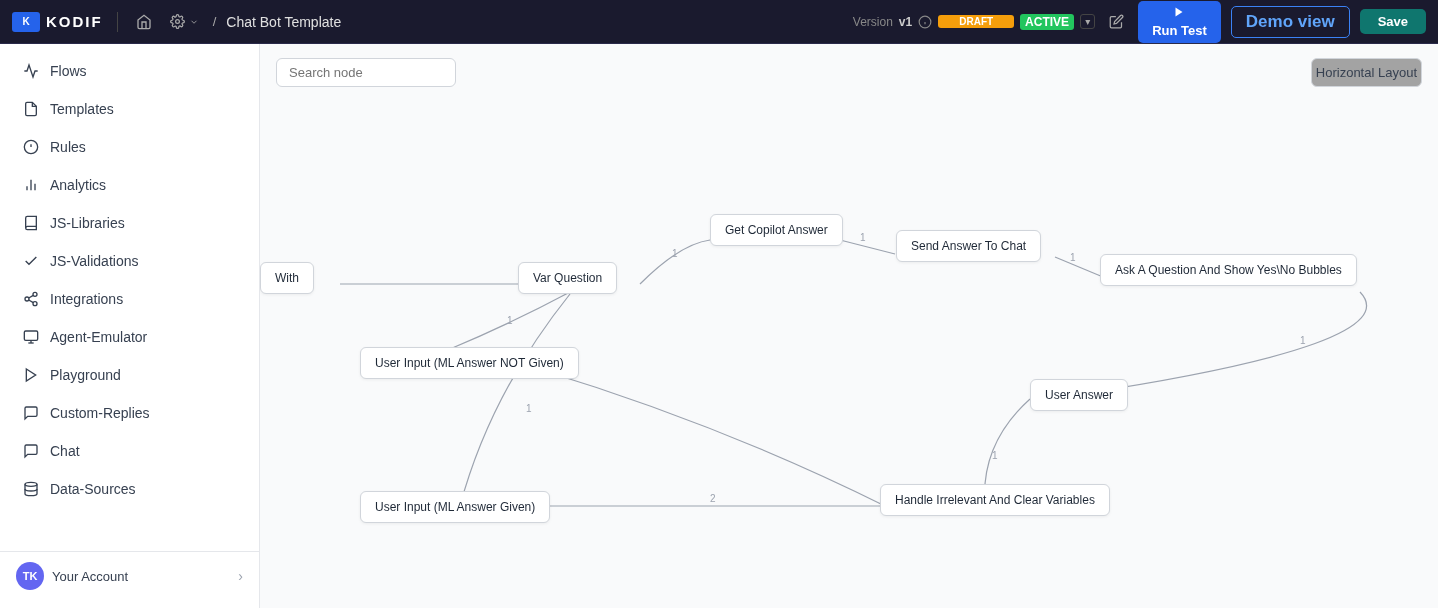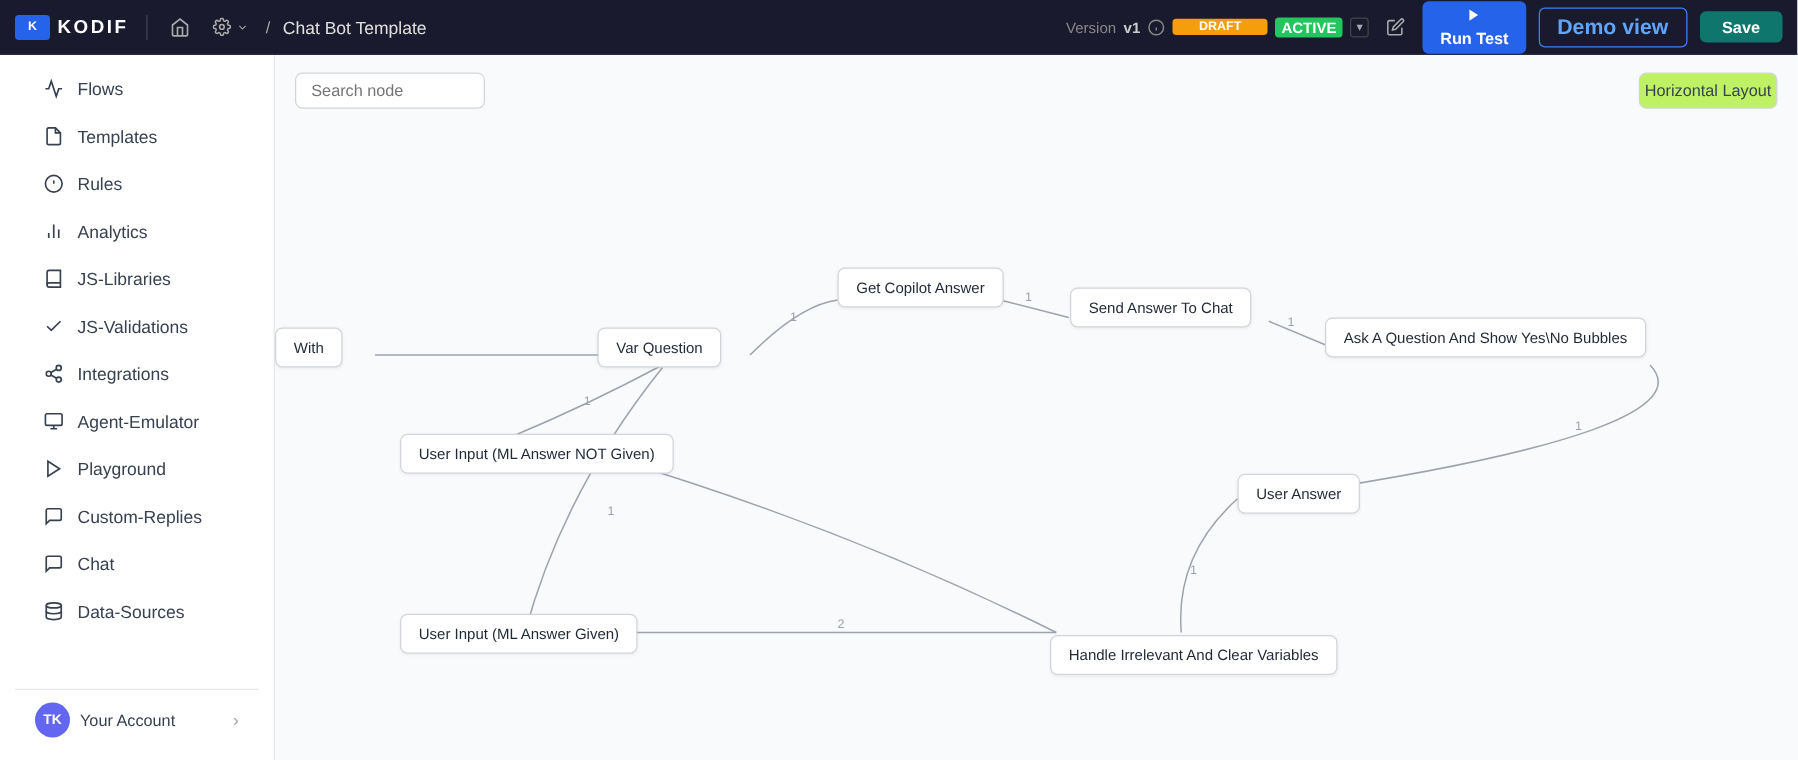--- a/index.html
+++ b/index.html
@@ -74,23 +74,23 @@
       padding: 5px 18px; border-radius: 5px; font-size: 13px; font-weight: 600;
     }
 
     
     .main-layout {
       display: flex; flex: 1; overflow: hidden;
     }
 
     
     .sidebar {
-      width: 220px; background: #fff; border-right: 1px solid #e5e7eb;
+      width: 260px; background: #fff; border-right: 1px solid #e5e7eb;
       display: flex; flex-direction: column; flex-shrink: 0;
-      padding: 8px 12px;
+      padding: 8px 0;
     }
     .sidebar-item {
       display: flex; align-items: center; gap: 10px;
       padding: 9px 16px; cursor: pointer; color: #374151; font-size: 14px;
       border-radius: 6px; margin: 1px 6px;
     }
     .sidebar-icon { width: 18px; height: 18px; display: flex; align-items: center; justify-content: center; flex-shrink: 0; }
     .sidebar-spacer { flex: 1; }
     .sidebar-footer {
       border-top: 1px solid #e5e7eb; padding: 10px 16px;
@@ -107,26 +107,26 @@
     
     .canvas-area {
       flex: 1; position: relative; background: #f9fafb; overflow: hidden;
     }
     .canvas-toolbar {
       position: absolute; top: 14px; left: 0; right: 0;
       display: flex; align-items: center; padding: 0 16px; gap: 10px; z-index: 10;
     }
     .search-node-input {
       border: 1px solid #d1d5db; border-radius: 6px; padding: 6px 12px;
-      font-size: 13px; color: #374151; background: white; width: 152px;
+      font-size: 13px; color: #374151; background: white; width: 180px;
       outline: none;
     }
     .canvas-toolbar-spacer { flex: 1; }
     .layout-btn {
-      background: #bef264; border: 1px solid #d1d5db; border-radius: 6px;
+      background: #a3a3a3; border: 1px solid #d1d5db; border-radius: 6px;
       padding: 6px 4px; font-size: 13px; color: #374151; cursor: pointer;
     }
 
     
     .node {
       position: absolute;
       background: white;
       border: 1px solid #d1d5db;
       border-radius: 6px;
       padding: 8px 14px;
@@ -397,19 +397,19 @@
     </div>
 
     <div class="node" style="left:770px; top:335px;">
       <span>User Answer</span>
     </div>
 
     <div class="node" style="left:100px; top:447px;">
       <span>User Input (ML Answer Given)</span>
     </div>
 
-    <div class="node" style="left:620px; top:440px;margin-top:24px;">
+    <div class="node" style="left:620px; top:440px;">
       <span>Handle Irrelevant And Clear Variables</span>
     </div>
 
   </div>
 
 </div>
 
 </body></html>

